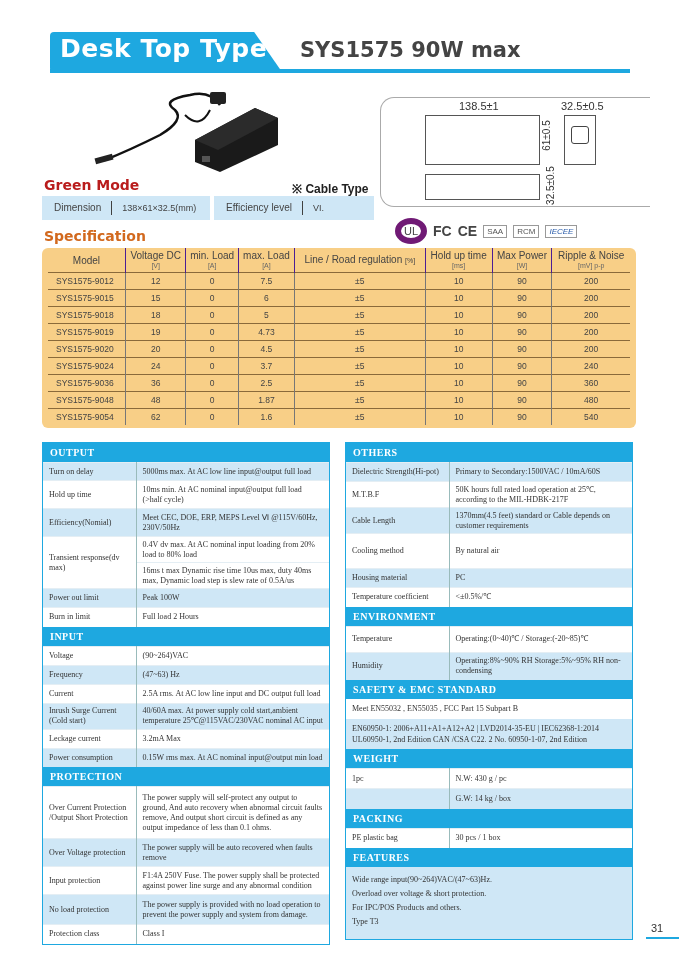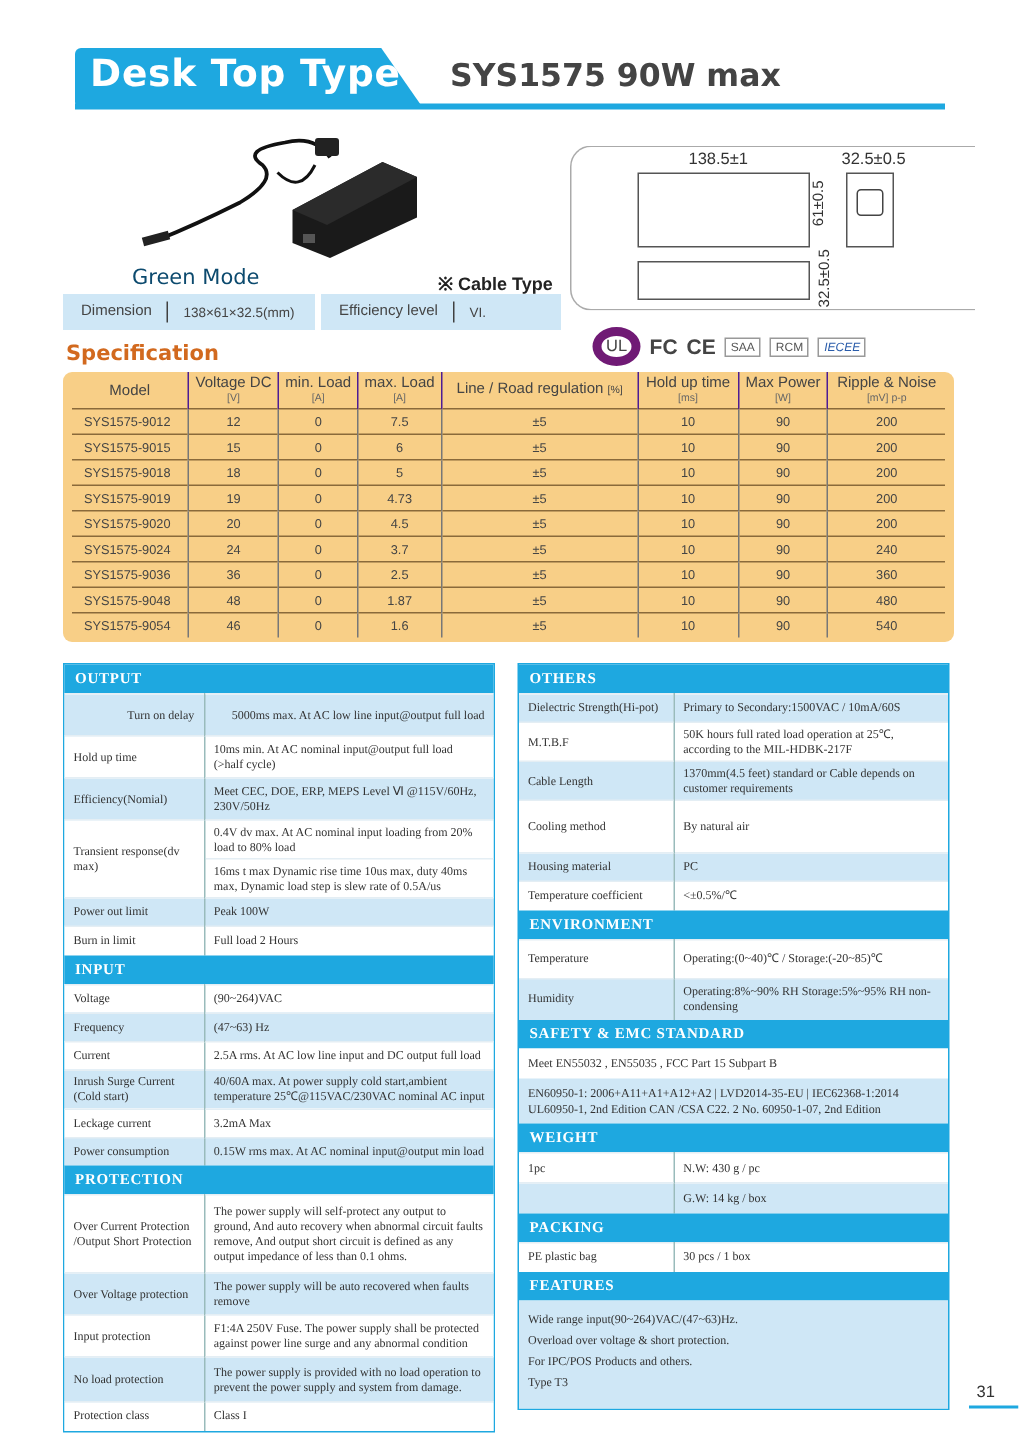--- a/index.html
+++ b/index.html
@@ -15,21 +15,21 @@
   
   .product { left: 90px; top: 80px; width: 190px; height: 95px; }
 
   
   .drawing { left: 380px; top: 97px; width: 270px; height: 110px; border: 1px solid #aaa; border-right: none; border-radius: 14px 0 0 14px; }
   .dim-text { font-size: 11px; color: #333; }
   .cert-row { left: 395px; top: 218px; font-size: 14px; color: #444; display: flex; gap: 6px; align-items: center; }
   .cert { border: 1px solid #999; font-size: 8px; padding: 1px 3px; color: #555; }
 
   
-  .green-title { left: 44px; top: 177px; font-family: "DejaVu Sans", sans-serif; font-weight: normal; font-size: 14px; color: #0c4a6e; margin-left: 44px; }
+  .green-title { left: 44px; top: 177px; font-family: "DejaVu Sans", sans-serif; font-weight: bold; font-size: 14px; color: #b91c1c; }
   .cable-type { left: 292px; top: 180px; font-weight: bold; font-size: 12px; color: #222; }
   .info-box { top: 196px; height: 24px; background: #cfe7f6; font-size: 10px; color: #444; display: flex; align-items: center; }
   .info-box .lbl { padding: 0 10px 0 12px; border-right: 1px solid #404040; height: 14px; line-height: 14px; }
   .info-box .val { padding-left: 10px; font-size: 9px; }
 
   .spec-title { left: 44px; top: 228px; font-family: "DejaVu Sans", sans-serif; font-weight: bold; font-size: 14px; color: #d2691e; }
 
   
   .spec-wrap { left: 42px; top: 248px; width: 594px; height: 180px; background: #f8cf87; border-radius: 6px; padding: 0 6px; }
   table.spec { width: 100%; border-collapse: collapse; font-size: 8.5px; color: #444; }
@@ -195,37 +195,37 @@
           <td>48</td>
           <td>0</td>
           <td>1.87</td>
           <td>±5</td>
           <td>10</td>
           <td>90</td>
           <td>480</td>
         </tr>
         <tr>
           <td>SYS1575-9054</td>
-          <td>46</td>
+          <td>62</td>
           <td>0</td>
           <td>1.6</td>
           <td>±5</td>
           <td>10</td>
           <td>90</td>
           <td>540</td>
         </tr>
       </tbody>
   </table>
 </div>
 
 <div class="abs col" style="left:42px;">
   <div class="sec-head">OUTPUT</div>
   <table class="kv">
     <tbody>
-        <tr class="a" style="height:28px;text-align:right;">
+        <tr class="a" style="height:18px;">
           <td class="k" style="width:93px;">Turn on delay</td>
           <td>5000ms max. At AC low line input@output full load</td>
         </tr>
     <tr class="b" style="height:28px;">
           <td class="k">Hold up time</td>
           <td>10ms min. At AC nominal input@output full load (&gt;half cycle)</td>
         </tr>
     <tr class="a" style="height:28px;">
           <td class="k">Efficiency(Nomial)</td>
           <td>Meet CEC, DOE, ERP, MEPS Level Ⅵ @115V/60Hz, 230V/50Hz</td>

